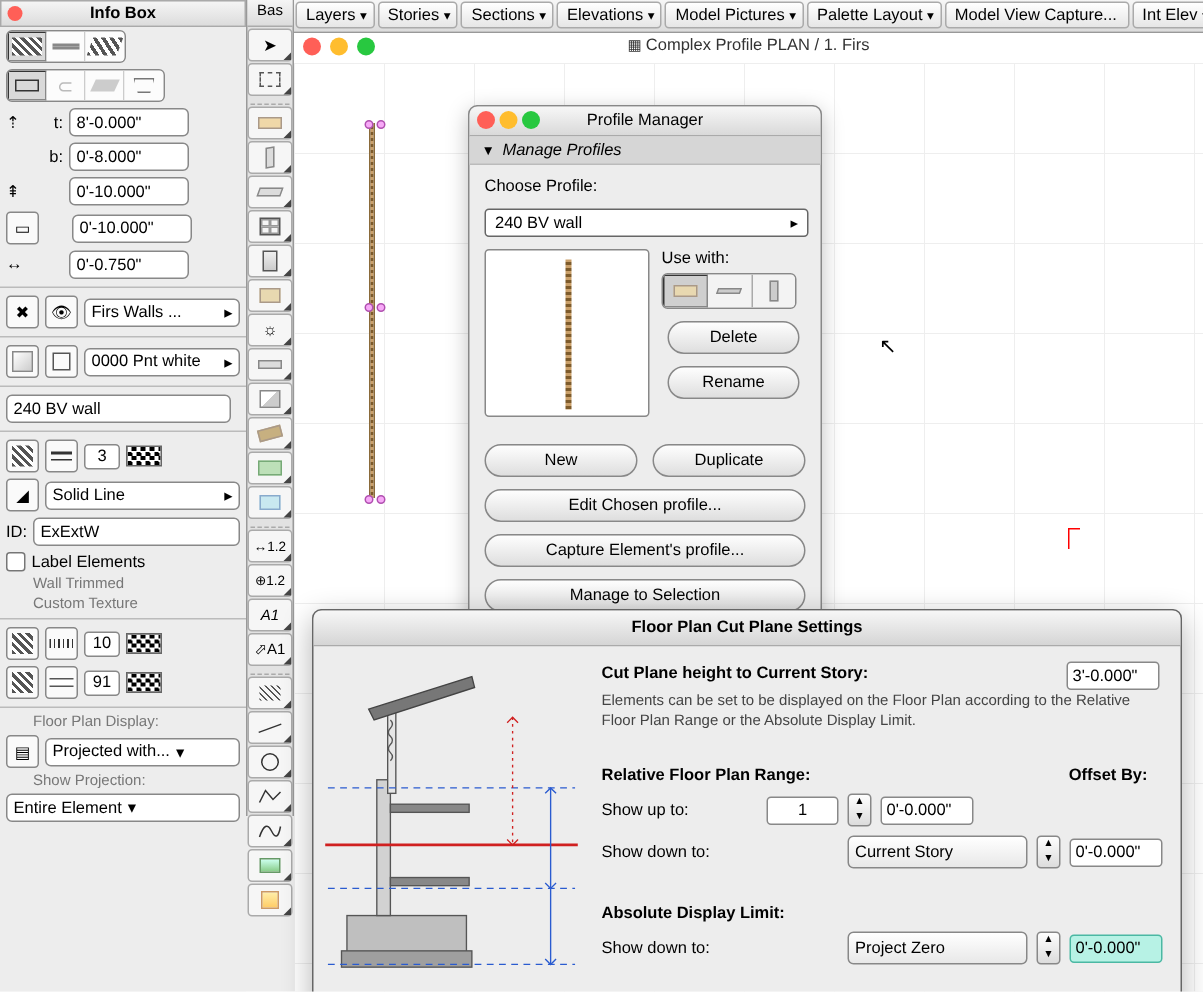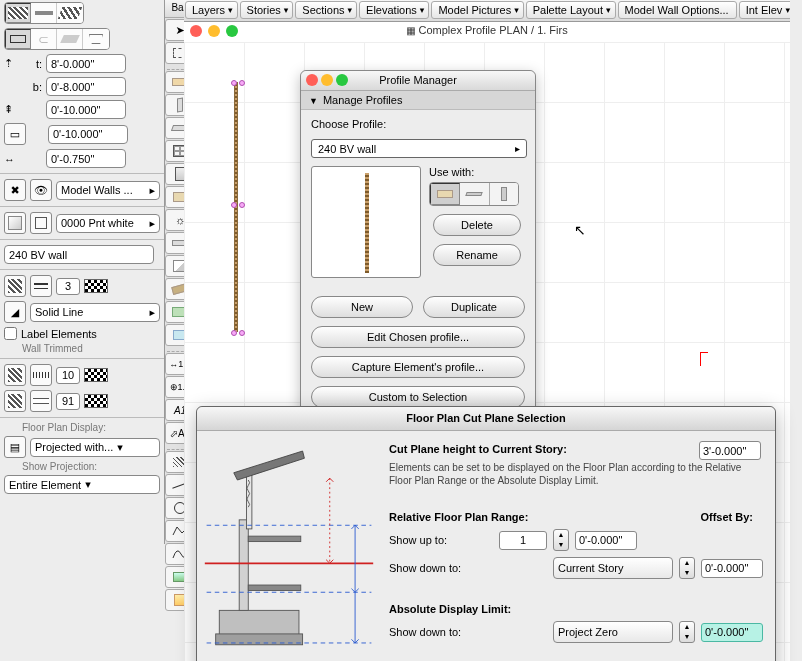--- a/index.html
+++ b/index.html
@@ -30,21 +30,21 @@
   .ib-chk { vertical-align: middle; }
 
   
   .vstrip { position:absolute; left:164px; top:0; width:32px; height:544px; background:#e2e2e2; border-left:1px solid #999; border-right:1px solid #999;}
   .vstrip-title{height:18px; background:linear-gradient(#f5f5f5,#dcdcdc); font-size:10px; text-align:center; line-height:16px; border-bottom:1px solid #aaa;}
   .vbtn { width:30px; height:22px; margin:1px auto; border:1px solid #aaa; border-radius:3px; background:#f6f6f6; display:flex;align-items:center;justify-content:center; position:relative;}
   .vbtn .tri{position:absolute; right:0; bottom:0; width:0;height:0;border-left:5px solid transparent;border-bottom:5px solid #444;}
   .vhr{height:5px; border-bottom:1px dashed #aaa; margin:0 2px;}
 
   
-  .main { position:absolute; left:184px; top:0; width:606px; height:661px; background:#fff; }
+  .main { position:absolute; left:196px; top:0; width:606px; height:661px; background:#fff; }
   .menu-bar { height:22px; background:linear-gradient(#f6f6f6,#dcdcdc); border-bottom:1px solid #999; display:flex; overflow:hidden;}
   .menu-item{border:1px solid #aaa; height:18px; margin:1px; padding:0 4px 0 6px; background:linear-gradient(#fff,#e6e6e6); border-radius:3px; display:flex;align-items:center; font-size:11px; white-space:nowrap;}
   .menu-item::after{content:"\25BE"; margin-left:3px; font-size:9px;}
   .menu-item.noarrow::after{content:"";}
   .doc-traffic{position:absolute; left:0; top:22px; height:20px; display:flex; gap:6px; padding:3px 6px;}
   .tl{width:12px;height:12px;border-radius:50%;}
   .tl.r{background:#ff5f57;} .tl.y{background:#ffbd2e;} .tl.g{background:#28c840;}
   .doc-title{position:absolute; left:0; right:0; top:24px; height:18px; text-align:center; font-size:11px; color:#333;}
   .canvas{position:absolute; left:0; top:42px; right:0; bottom:0; background:#fff;
     background-image:linear-gradient(#eee 1px,transparent 1px),linear-gradient(90deg,#eee 1px,transparent 1px);
@@ -54,21 +54,21 @@
      border-left:1px solid #8a6a3a; border-right:1px solid #8a6a3a;}
   .handle{position:absolute;width:6px;height:6px;background:#f7a9f7;border:1px solid #b050b0; border-radius:50%;}
   .cursor{position:absolute; left:390px; top:180px; font-size:14px;}
   .red-tick{position:absolute; left:516px; top:310px; width:8px; height:14px; border-left:1px solid red; border-top:1px solid red;}
 
   
   .pm { position:absolute; left:116px; top:28px; width:236px; background:#ededed; border:1px solid #888; border-radius:6px 6px 4px 4px; box-shadow:0 4px 14px rgba(0,0,0,.25);}
   .pm-titlebar{height:20px; background:linear-gradient(#f7f7f7,#d9d9d9); border-bottom:1px solid #aaa; text-align:center; line-height:18px; position:relative; border-radius:6px 6px 0 0;}
   .pm-titlebar .tl{position:absolute; top:3px;}
   .pm-titlebar .tl.r{left:5px;} .pm-titlebar .tl.y{left:20px;} .pm-titlebar .tl.g{left:35px;}
-  .pm-section{background:#d6d6d6; padding:3px 8px; border-bottom:1px solid #bbb;}
+  .pm-section{background:#d6d6d6; padding:3px 8px; border-bottom:1px solid #bbb;font-style:italic;}
   .pm-section::before{content:"\25BC"; font-size:9px; margin-right:5px;}
   .pm-body{padding:6px 10px;}
   .pm-label{margin:2px 0 9px;}
   .pm-select{border:1px solid #666; background:#fff; border-radius:3px; height:19px; padding:1px 6px; width:216px; display:flex; align-items:center; justify-content:space-between;}
   .pm-select::after{content:"\25B8"; font-size:10px;}
   .pm-row{display:flex; gap:8px; margin-top:8px;}
   .pm-preview{width:110px; height:112px; background:#fff; border:1px solid #888; border-radius:3px; position:relative;}
   .pm-preview .pv-wall{position:absolute; left:53px; top:6px; width:4px; height:100px; background:repeating-linear-gradient(#caa06a,#caa06a 2px,#7e5b2b 2px,#7e5b2b 4px);}
   .pm-use{flex:1;}
   .pm-use-title{margin-bottom:4px;}
@@ -101,20 +101,24 @@
   .fp-offset-lbl{position:absolute; right:22px; top:104px; font-weight:bold;}
   
   
   .bd{position:absolute; inset:6px;}
   .bd svg{width:100%; height:100%;}
 </style>
 </head>
 <body>
 
 <div class="infobox">
+  <div class="infobox-title">
+    <span class="ib-close"></span>
+    <span>Info Box</span>
+  </div>
 
   <div class="ib-row">
     <div class="ib-seg">
       <div class="seg sel">
           <div class="ib-hatch"></div>
         </div>
       <div class="seg">
           <div style="width:18px;height:2px;border-top:2px solid #888;border-bottom:2px solid #888"></div>
         </div>
       <div class="seg">
@@ -165,21 +169,21 @@
     <span class="ib-small-icon">↔</span>
     <span style="width:20px"></span>
     <div class="ib-field">0'-0.750"</div>
   </div>
 
   <div class="hr"></div>
   <div class="ib-row">
     <div class="ib-icon">✖</div>
     <div class="ib-icon">👁</div>
     <div class="ib-tb ib-arrow" style="flex:1">
-        <span>Model Walls ...</span>
+        <span>Firs Walls ...</span>
       </div>
   </div>
   <div class="hr"></div>
   <div class="ib-row">
     <div class="ib-icon">
         <div style="width:14px;height:14px;border:1px solid #888;background:linear-gradient(135deg,#fff,#ccc)"></div>
       </div>
     <div class="ib-icon">
         <div style="width:12px;height:12px;border:1px solid #555"></div>
       </div>
@@ -204,24 +208,29 @@
     <input class="ib-num-input" value="3" style="">
     <div class="ib-checker"></div>
   </div>
   <div class="ib-row">
     <div class="ib-icon">◢</div>
     <div class="ib-tb ib-arrow" style="flex:1">
         <span>Solid Line</span>
       </div>
   </div>
   <div class="ib-row">
+    <span>ID:</span>
+    <div class="ib-field" style="flex:1">ExExtW</div>
+  </div>
+  <div class="ib-row">
     <input type="checkbox" class="ib-chk" style="">
     <span>Label Elements</span>
   </div>
   <div class="ib-text-label">Wall Trimmed</div>
+  <div class="ib-text-label">Custom Texture</div>
   <div class="hr"></div>
   <div class="ib-row">
     <div class="ib-icon">
         <div class="ib-hatch" style="width:14px;height:14px"></div>
       </div>
     <div class="ib-icon">
         <div style="width:16px;height:6px; background:repeating-linear-gradient(90deg,#333 0 1px,transparent 1px 3px)"></div>
       </div>
     <input class="ib-num-input" value="10" style="">
     <div class="ib-checker"></div>
@@ -363,21 +372,21 @@
 </div>
 
 <div class="main">
   <div class="menu-bar">
     <div class="menu-item">Layers</div>
     <div class="menu-item">Stories</div>
     <div class="menu-item">Sections</div>
     <div class="menu-item">Elevations</div>
     <div class="menu-item">Model Pictures</div>
     <div class="menu-item">Palette Layout</div>
-    <div class="menu-item noarrow">Model Wall Options...</div>
+    <div class="menu-item noarrow">Model View Capture...</div>
     <div class="menu-item">Int Elev</div>
   </div>
   <div class="doc-traffic">
     <div class="tl r"></div>
     <div class="tl y"></div>
     <div class="tl g"></div>
   </div>
   <div class="doc-title">
     <span style="font-size:10px">▦ </span><span>Complex Profile PLAN / 1. Firs</span>
   </div>
@@ -425,26 +434,26 @@
             <div class="aqua-btn" style="width:88px">Delete</div>
             <div class="aqua-btn" style="width:88px">Rename</div>
           </div>
         </div>
         <div class="pm-btnrow">
           <div class="aqua-btn">New</div>
           <div class="aqua-btn">Duplicate</div>
         </div>
         <div class="aqua-btn pm-wide">Edit Chosen profile...</div>
         <div class="aqua-btn pm-wide">Capture Element's profile...</div>
-        <div class="aqua-btn pm-wide" style="margin-bottom:8px">Custom to Selection</div>
+        <div class="aqua-btn pm-wide" style="margin-bottom:8px">Manage to Selection</div>
       </div>
     </div>
 
     <div class="fp">
-      <div class="fp-title">Floor Plan Cut Plane Selection</div>
+      <div class="fp-title">Floor Plan Cut Plane Settings</div>
       <div class="fp-body">
         <div class="fp-diag">
           <div class="bd">
             <svg viewBox="0 0 190 220">
 
               <rect x="18" y="180" width="88" height="30" fill="#bfbfbf" stroke="#555"></rect>
               <rect x="14" y="206" width="96" height="12" fill="#9f9f9f" stroke="#555"></rect>
 
               <rect x="40" y="80" width="10" height="100" fill="#d2d2d2" stroke="#555"></rect>
               <rect x="48" y="30" width="6" height="60" fill="#e6e6e6" stroke="#555"></rect>

